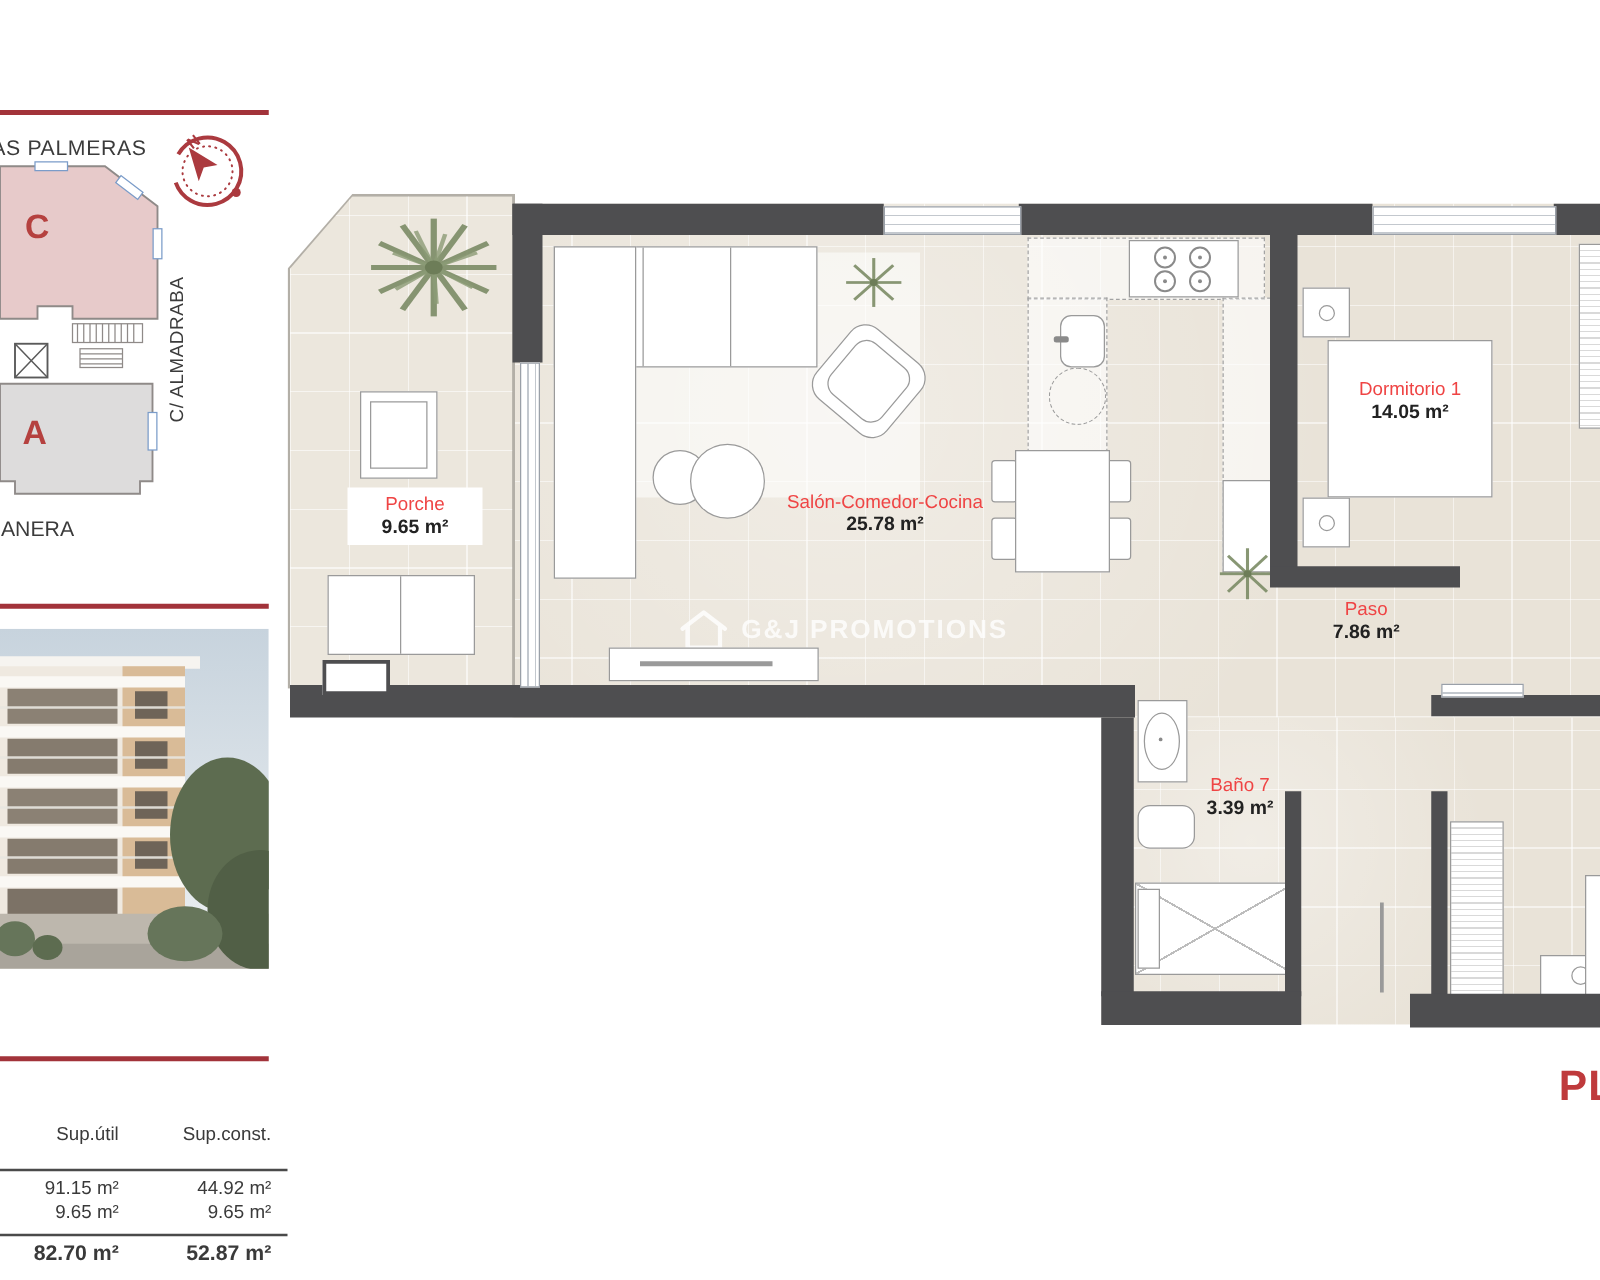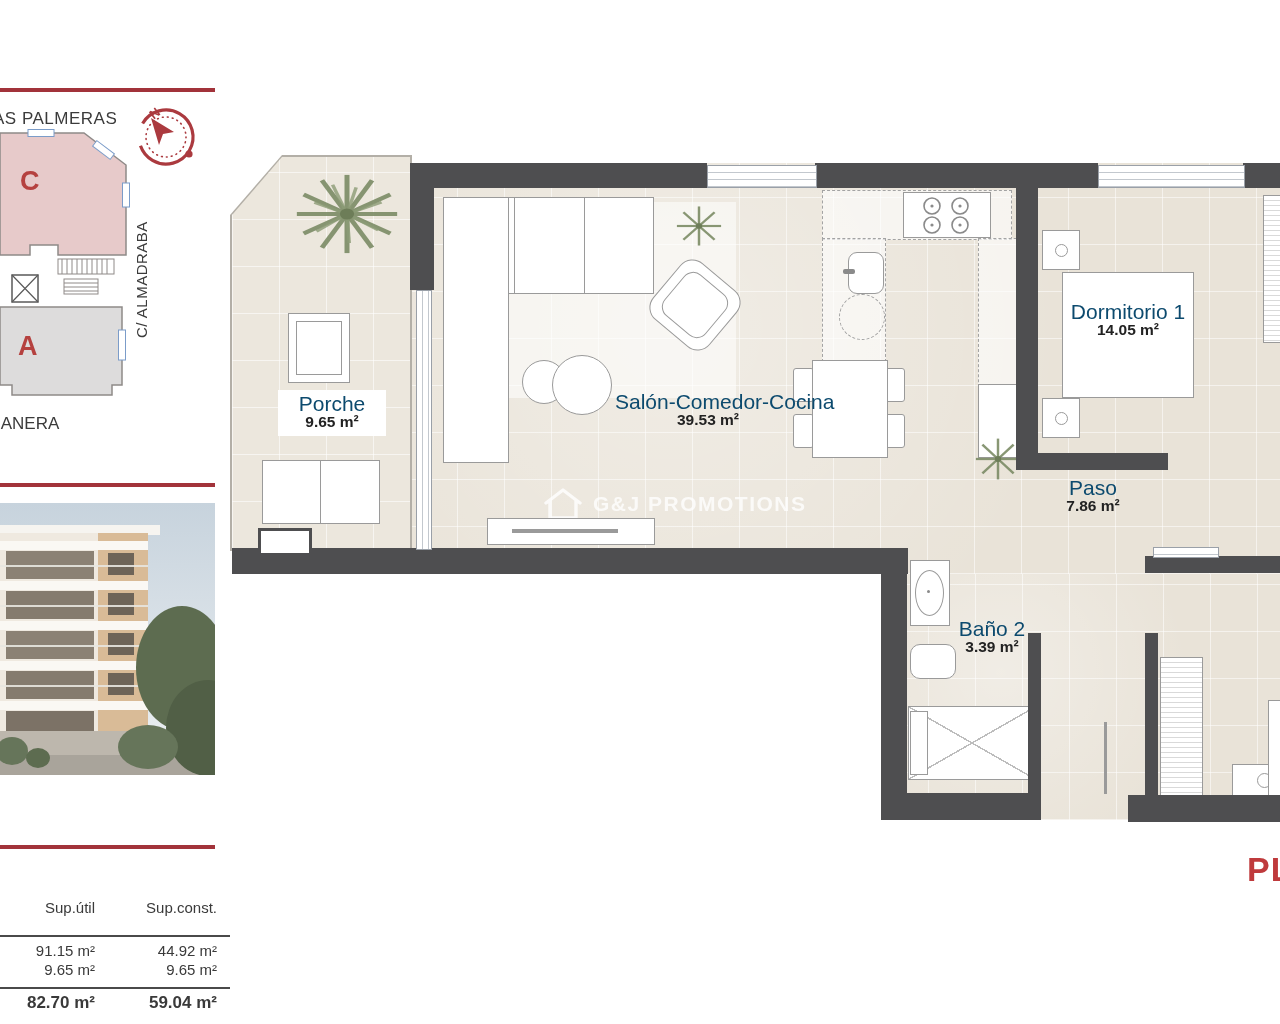--- a/index.html
+++ b/index.html
@@ -51,21 +51,21 @@
   .round{border-radius:50%}
   .dashedbox{position:absolute;z-index:4;background:rgba(255,255,255,.6);border:1px dashed #a3a3a3}
   .hatch-h{background-image:repeating-linear-gradient(180deg,#fff 0 4px,#d9d9d9 4px 5px)}
   .shower{
     background-image:
       linear-gradient(to bottom right, transparent calc(50% - .8px), #bdbdbd calc(50% - .8px) calc(50% + .8px), transparent calc(50% + .8px)),
       linear-gradient(to bottom left, transparent calc(50% - .8px), #bdbdbd calc(50% - .8px) calc(50% + .8px), transparent calc(50% + .8px));
   }
   .doorline{position:absolute;z-index:6;background:#9a9a9a}
   .room-label{position:absolute;z-index:30;text-align:center;line-height:18px}
-  .room-label .room-name{font-size:21px;color:#0c4a6e;white-space:nowrap}
+  .room-label .room-name{font-size:15px;color:#ef4444;white-space:nowrap}
   .room-label .room-area{font-size:15.5px;font-weight:bold;color:#222;white-space:nowrap}
   .boxed{background:#fff;padding:5px 10px}
   .watermark{position:absolute;left:542px;top:486px;z-index:4;display:flex;align-items:center;gap:9px;
     color:rgba(255,255,255,.78);font-size:21px;font-weight:bold;letter-spacing:1.5px;white-space:nowrap}
   .plan-sheet-label{position:absolute;left:1247px;top:850px;z-index:40;
     color:#bf3a3c;font-size:34px;font-weight:bold;letter-spacing:1px}
   .step{position:absolute;z-index:12;background:#fff;border:3px solid #4e4e50}
   .divider-line{position:absolute;background:#9a9a9a}
   svg{position:absolute;overflow:visible}
   .palm{position:absolute;z-index:7}
@@ -165,21 +165,21 @@
     <div class="c1">91.15 m²</div>
     <div class="c2">44.92 m²</div>
   </div>
   <div class="t-row">
     <div class="c1">9.65 m²</div>
     <div class="c2">9.65 m²</div>
   </div>
   <div class="t-sep" style="margin-top:8px"></div>
   <div class="t-row t-total">
     <div class="c1">82.70 m²</div>
-    <div class="c2">59.04 m²</div>
+    <div class="c2">52.87 m²</div>
   </div>
 </div>
 
 <div class="floor" style="left:410px;top:163px;width:870px;height:411px"></div>
 <div class="floor" style="left:881px;top:574px;width:399px;height:246px"></div>
 <div class="porch-outline" style="left:230px;top:155px;width:182px;height:396px"></div>
 <div class="porch-floor" style="left:232px;top:157px;width:178px;height:392px"></div>
 
 <div class="watermark">
   <svg width="42" height="36" viewBox="0 0 42 36" style="position:static">
@@ -342,28 +342,28 @@
     <circle cx="20" cy="20" r="2.4" fill="#6d7d58"></circle>
   </svg>
 </div>
 
 <div class="room-label boxed" style="left:278px;top:390px;width:88px">
   <div class="room-name">Porche</div>
   <div class="room-area">9.65 m²</div>
 </div>
 <div class="room-label" style="left:615px;top:393px;width:186px">
   <div class="room-name">Salón-Comedor-Cocina</div>
-  <div class="room-area">39.53 m²</div>
+  <div class="room-area">25.78 m²</div>
 </div>
 <div class="room-label" style="left:1058px;top:303px;width:140px">
   <div class="room-name">Dormitorio 1</div>
   <div class="room-area">14.05 m²</div>
 </div>
 <div class="room-label" style="left:1047px;top:479px;width:92px">
   <div class="room-name">Paso</div>
   <div class="room-area">7.86 m²</div>
 </div>
 <div class="room-label" style="left:952px;top:620px;width:80px">
-  <div class="room-name">Baño 2</div>
+  <div class="room-name">Baño 7</div>
   <div class="room-area">3.39 m²</div>
 </div>
 
 <div class="plan-sheet-label">PL</div>
 
 </body></html>

